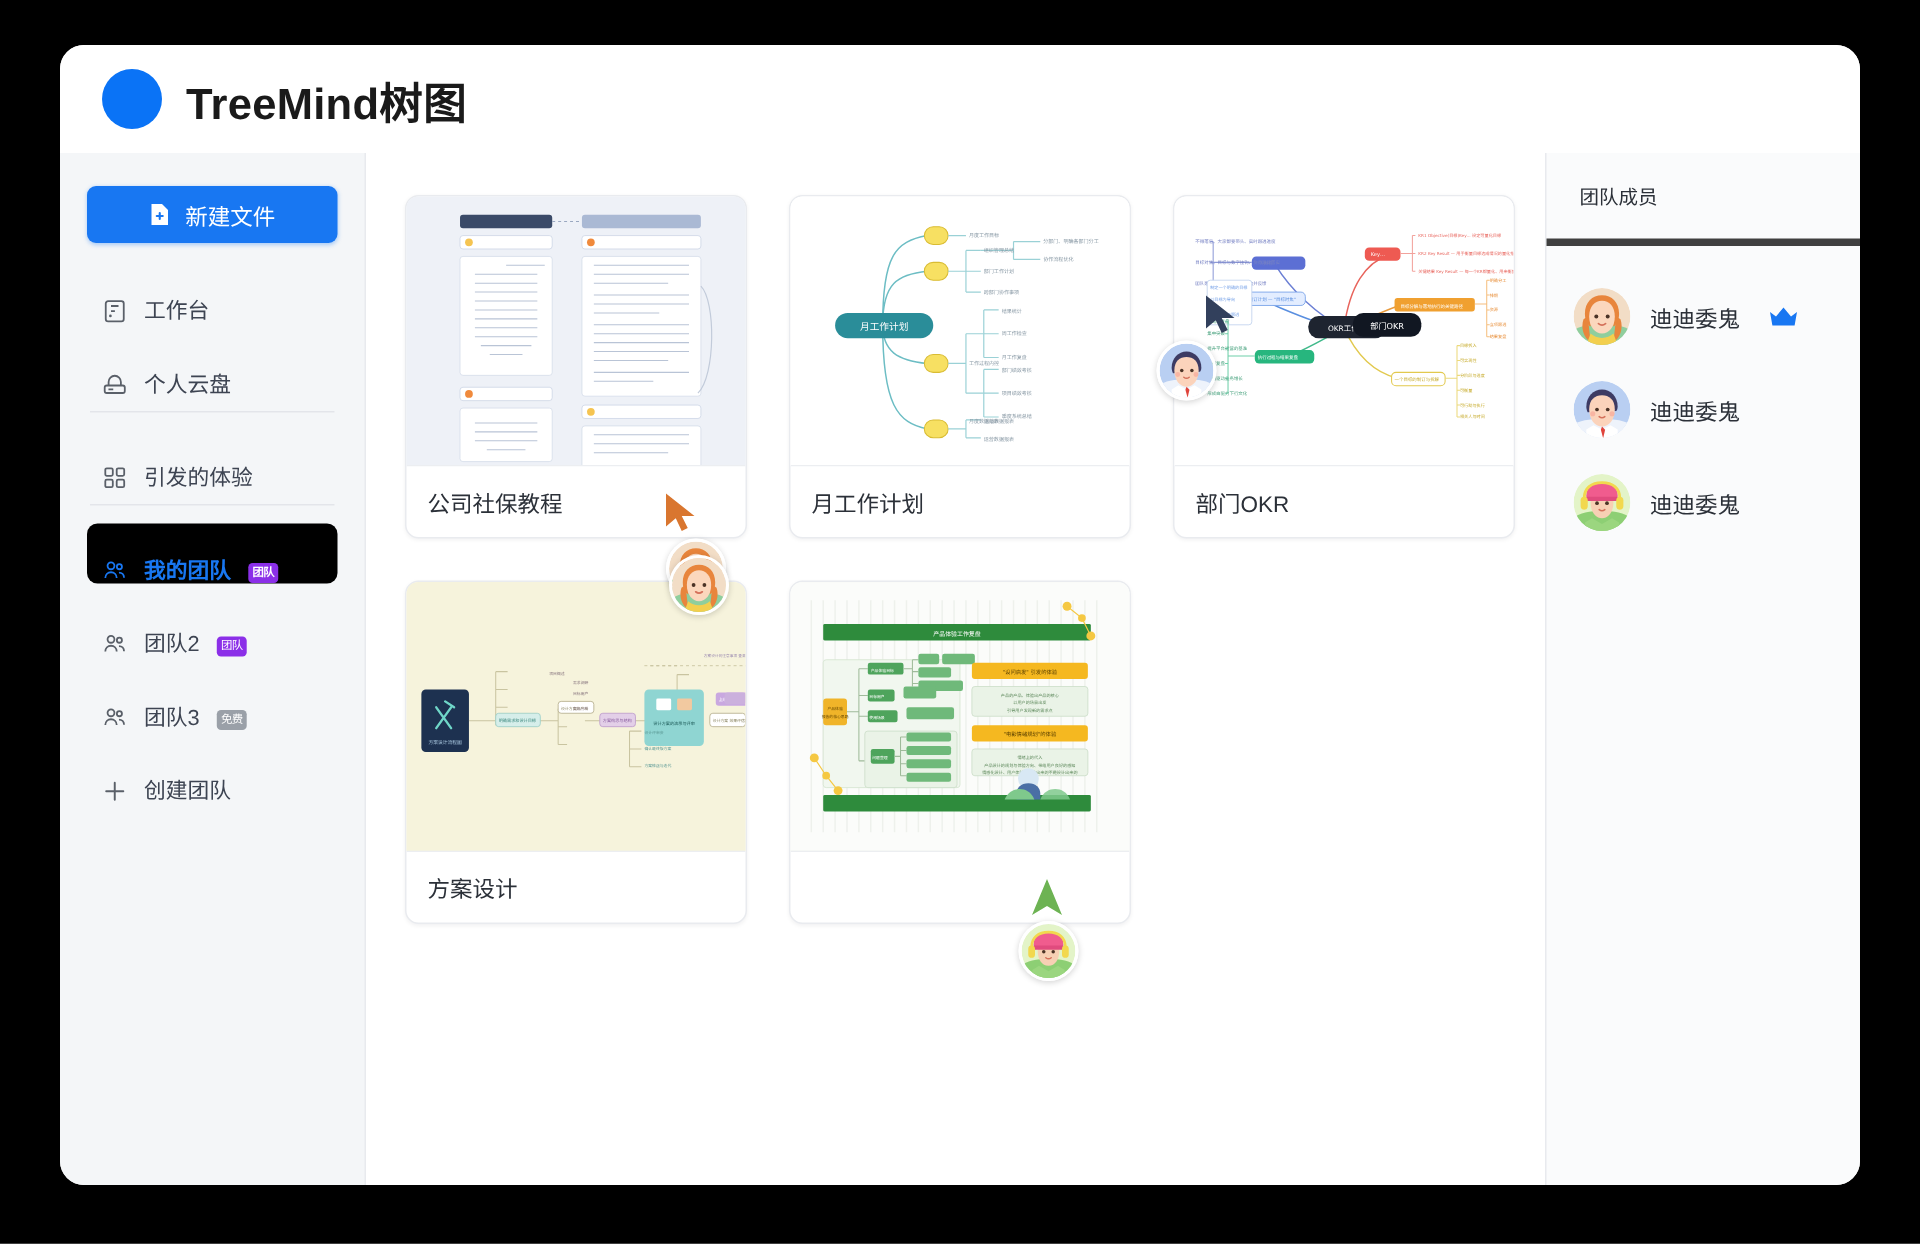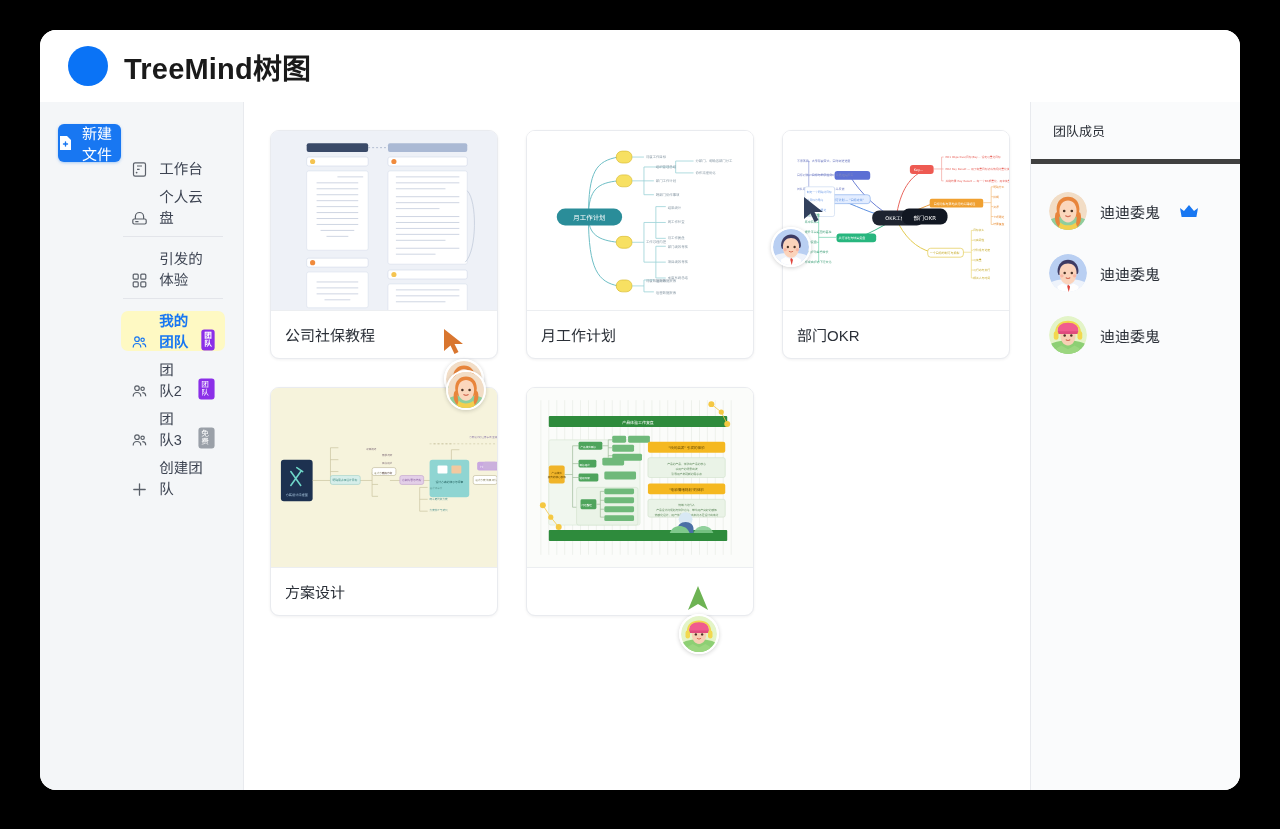--- a/index.html
+++ b/index.html
@@ -47,21 +47,21 @@
   .app-body { flex: 1 1 auto; display: flex; min-height: 0; }
 
   
   .sidebar {
     width: 204px;
     flex: 0 0 204px;
     background: #f4f6f8;
     border-right: 1px solid #e8eaee;
     padding: 22px 18px 0 18px;
     display: flex;
-    flex-direction: row;
+    flex-direction: column;
   }
   .new-file-btn {
     height: 38px;
     background: #1877f2;
     border-radius: 6px;
     color: #fff;
     font-size: 15px;
     display: flex;
     align-items: center;
     justify-content: center;
@@ -76,21 +76,21 @@
     display: flex;
     align-items: flex-end;
     gap: 11px;
     padding: 0 10px;
     border-radius: 7px;
     font-size: 14.5px;
     color: #3d4452;
     cursor: pointer;
     margin-bottom: 9px;
   }
-  .nav-item.active { background: #fef9c3; color: #1877f2; font-weight: bold; }
+  .nav-item.active { background: #000000; color: #1877f2; font-weight: bold; }
   .nav-item .ico { width: 17px; height: 17px; flex: 0 0 17px; display: block; }
   .nav-divider { height: 1px; background: #e3e5ea; margin: 8px 2px 12px 2px; }
   .badge {
     font-size: 8px;
     line-height: 1;
     padding: 3px 3px;
     border-radius: 3px;
     color: #fff;
     letter-spacing: -0.5px;
     transform: scale(.95);

